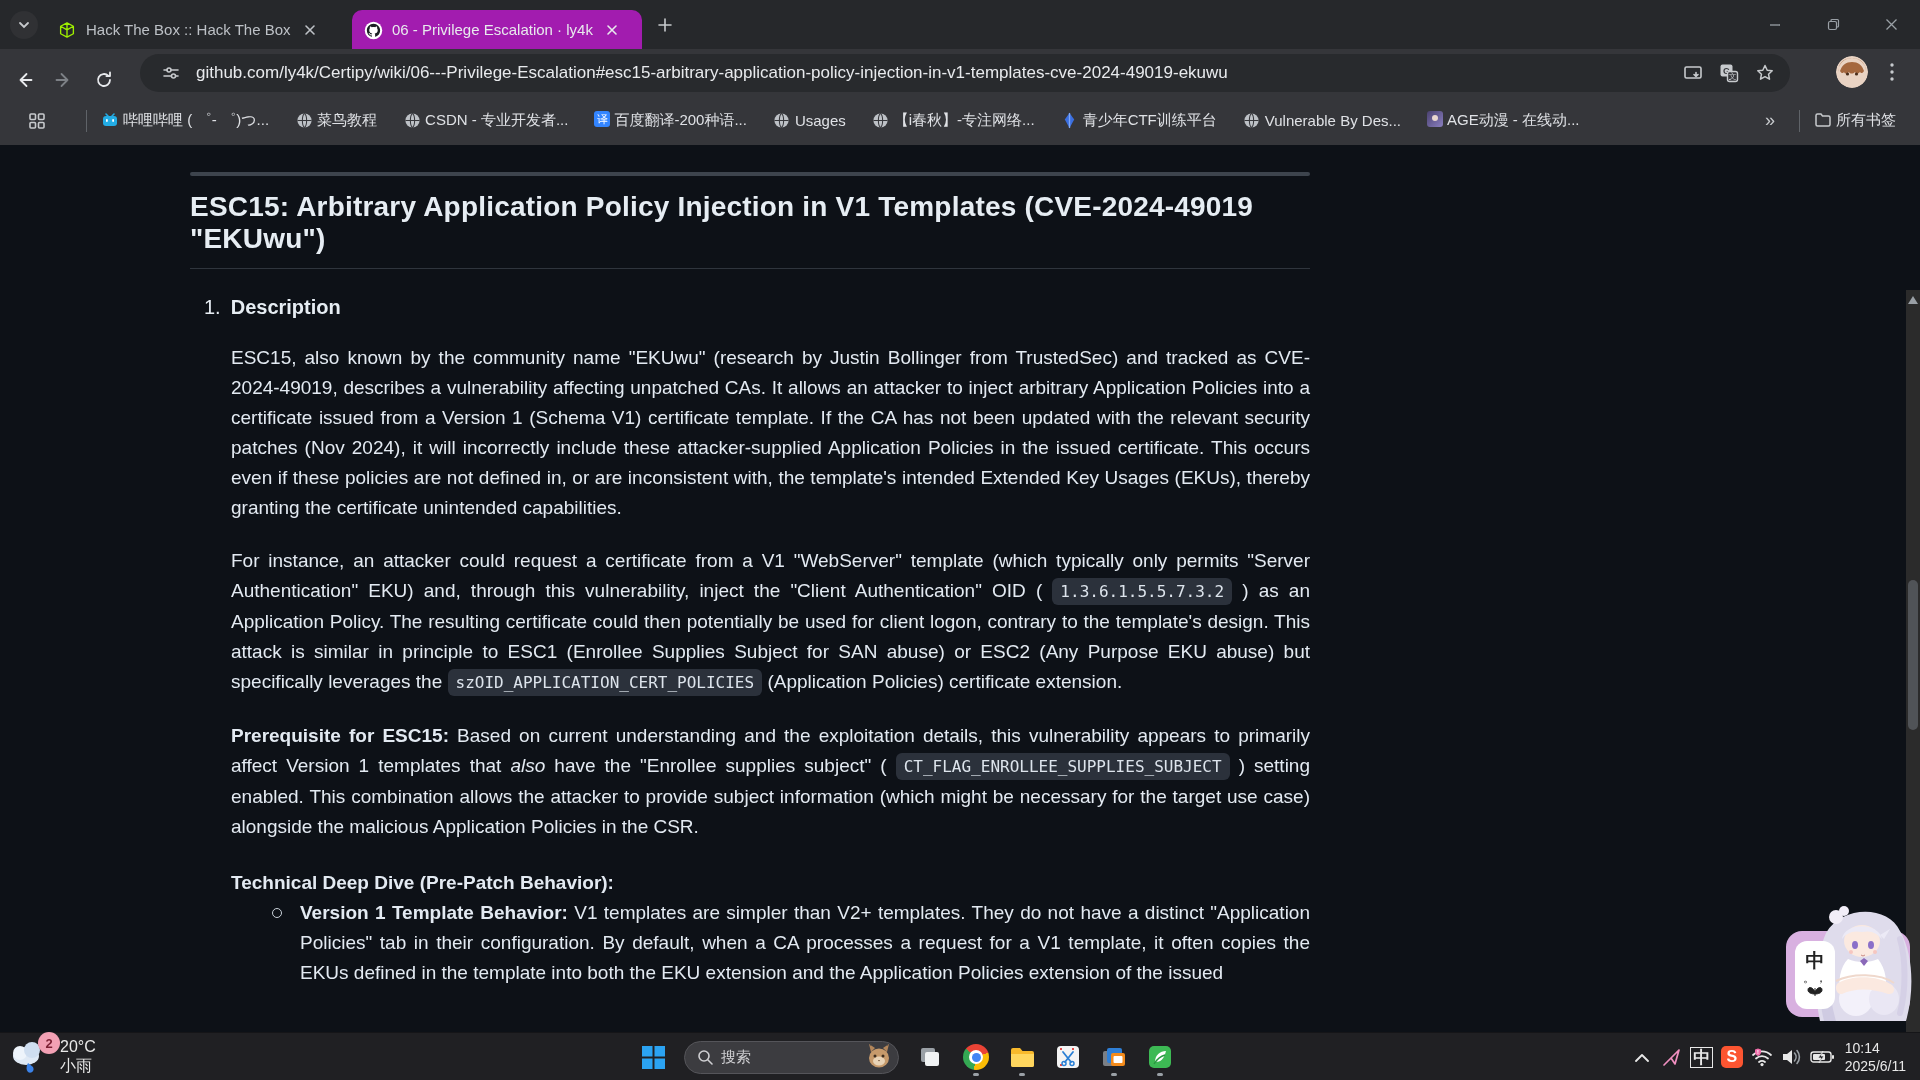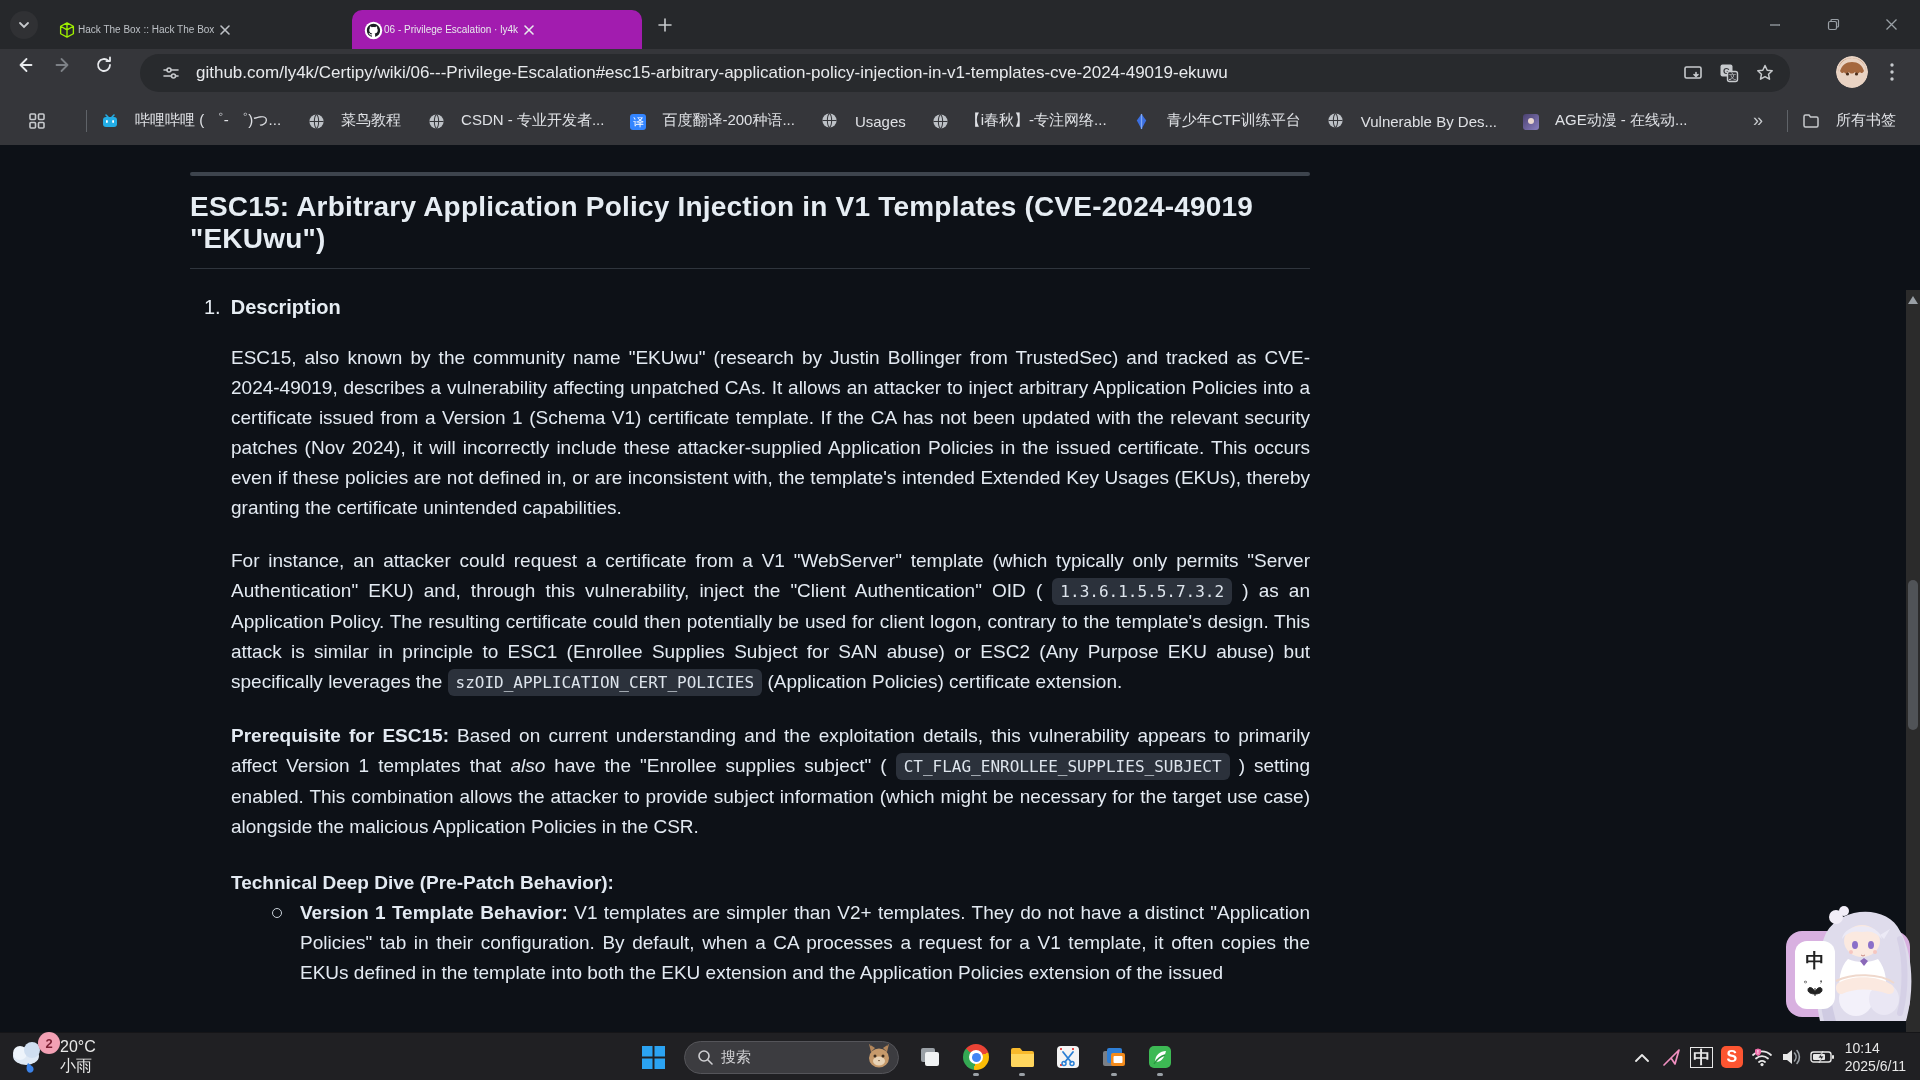--- a/index.html
+++ b/index.html
@@ -4,44 +4,44 @@
 <style>
   *{margin:0;padding:0;box-sizing:border-box}
   html,body{width:1920px;height:1080px;overflow:hidden;background:#0d1117;
     font-family:"Liberation Sans",sans-serif;-webkit-font-smoothing:antialiased}
   .stage{position:absolute;top:0;left:0;width:1920px;height:1080px}
 
   
   .tabstrip{position:absolute;left:0;top:0;width:1920px;height:49px;background:#26282b}
   .tab-search{position:absolute;left:10px;top:11px;width:28px;height:28px;border:none;border-radius:50%;
     background:#303134;display:flex;align-items:center;justify-content:center;cursor:pointer}
-  .tab{position:absolute;top:10px;height:39px;display:flex;align-items:center;gap:2px;
-    padding:0 12px;font-size:10px;color:#bdc1c6;overflow:hidden;white-space:nowrap}
+  .tab{position:absolute;top:10px;height:39px;display:flex;align-items:center;gap:10px;
+    padding:0 12px;font-size:15px;color:#bdc1c6;overflow:hidden;white-space:nowrap}
   .tab .t-title{overflow:hidden;max-width:210px;text-overflow:clip}
   .tab.active{background:#a21caf;color:#e8eaed;border-radius:10px 10px 0 0}
   .tab .fav{width:18px;height:18px;flex:0 0 18px}
   .tab .t-close{width:18px;height:18px;flex:0 0 18px;display:flex;align-items:center;justify-content:center;border-radius:50%}
   .newtab{position:absolute;left:652px;top:13px;width:26px;height:26px;border:none;background:transparent;cursor:pointer}
   .winctl{position:absolute;right:0;top:0;height:49px;display:flex}
   .winbtn{width:58px;height:49px;display:flex;align-items:center;justify-content:center}
 
   
-  .toolbar{position:absolute;left:0;top:49px;width:1920px;height:47px;background:#35363a;display:flex;align-items:flex-start}
+  .toolbar{position:absolute;left:0;top:49px;width:1920px;height:47px;background:#35363a;display:flex;align-items:flex-end}
   .navbtn{width:32px;height:32px;margin-left:8px;display:flex;align-items:center;justify-content:center;border-radius:50%}
   .omnibox{position:absolute;left:140px;top:5px;width:1650px;height:38px;background:#282a2d;border-radius:19px;
     display:flex;align-items:center;padding:0 10px}
   .omni-url{color:#e8eaed;font-size:17px;margin-left:10px;white-space:nowrap;overflow:hidden;flex:1}
   .omni-ic{width:30px;height:30px;display:flex;align-items:center;justify-content:center;flex:0 0 30px;margin-left:6px}
   .avatar{position:absolute;right:52px;top:7px;width:32px;height:32px;border-radius:50%;overflow:hidden}
   .menu3{position:absolute;right:16px;top:7px;width:24px;height:32px;display:flex;align-items:center;justify-content:center}
 
   
   .bookbar{position:absolute;left:0;top:96px;width:1920px;height:49px;background:#35363a;
     display:flex;align-items:center;font-size:15px;color:#dfe1e5}
-  .bm{display:flex;align-items:flex-end;gap:16px;margin-right:26px;white-space:nowrap;cursor:pointer}
+  .bm{display:flex;align-items:flex-start;gap:4px;margin-right:26px;white-space:nowrap;cursor:pointer}
   .bm .bico{width:18px;height:18px;flex:0 0 18px;display:flex;align-items:center;justify-content:center}
   .vdiv{width:1px;height:22px;background:#5f6368;margin:0 14px}
   .sq-ic{width:16px;height:16px;border-radius:3px;display:flex;align-items:center;justify-content:center;
     color:#fff;font-size:11px;line-height:1}
 
   
   .content{position:absolute;left:0;top:145px;width:1920px;height:887px;background:#0d1117;overflow:hidden}
   .wiki{position:absolute;left:190px;top:0;width:1120px;color:#e6edf3}
   .hr-thick{height:4px;background:#3d444d;border-radius:2px;margin-top:27px}
   .wiki h1{font-size:28px;line-height:32px;font-weight:bold;margin-top:15px;letter-spacing:.2px}

